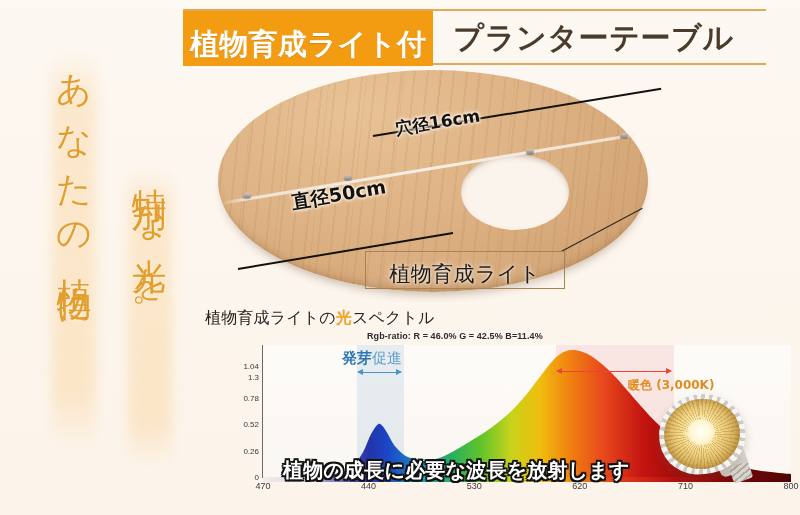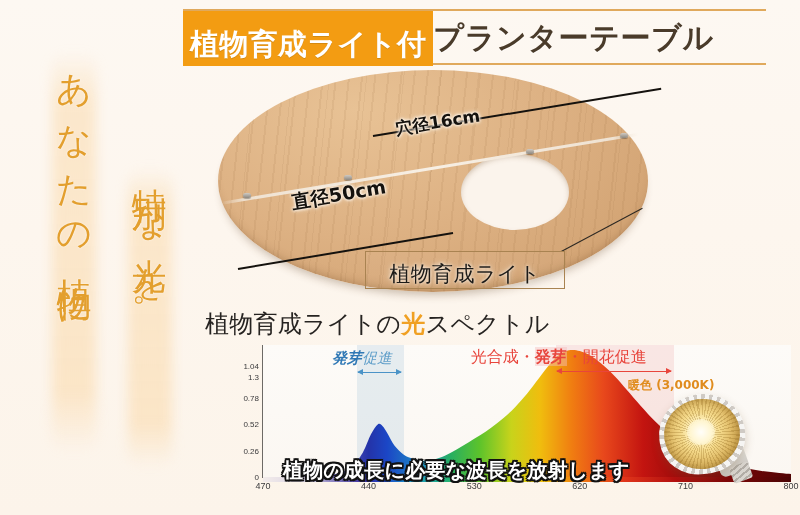--- a/index.html
+++ b/index.html
@@ -53,21 +53,21 @@
   #title-hl{
     background:#f39c12;color:#ffffff;
     font-family:"DejaVu Sans","Liberation Sans",sans-serif;
     font-weight:700;font-size:29px;line-height:1;
     padding:19px 7px 7px 7px;letter-spacing:.01em;
     text-shadow:0 1px 0 rgba(0,0,0,.12);
   }
   #title-rest{
     color:#4a3b2a;font-weight:700;font-size:30px;
     font-family:"DejaVu Sans","Liberation Sans",sans-serif;
-    margin-left:0;letter-spacing:.02em;
+    margin-left:20px;letter-spacing:.02em;
     text-shadow:0 1px 1px rgba(255,255,255,.8);
   }
 
   
   #table-wrap{position:absolute;left:196px;top:62px;width:470px;height:250px;}
   #tabletop{
     position:absolute;left:22px;top:8px;width:430px;height:222px;
     border-radius:50%;
     background:
       repeating-linear-gradient(96deg,
@@ -127,21 +127,21 @@
   }
   #callout-leader{
     position:absolute;left:561px;top:251px;width:0;height:0;
     border-top:1.2px solid #2b2722;width:92px;
     transform:rotate(-28deg);transform-origin:0 0;
   }
 
   
   #chart-title{
     position:absolute;left:205px;top:308px;
-    font-size:24px;color:#262321;letter-spacing:.01em;
+    font-size:16px;color:#262321;letter-spacing:.01em;
     font-family:Liberation Mono, monospace;
   }
   #chart-title .hi{color:#f0a023;font-weight:700;}
   #rgb-ratio{
     position:absolute;left:367px;top:331px;
     font-size:9px;font-weight:700;color:#2b2b30;letter-spacing:.01em;
     font-family:"Liberation Sans","DejaVu Sans",sans-serif;
   }
 
   #chart{
@@ -297,20 +297,21 @@
   <div class="dimlabel" id="lbl-dia">直径50cm</div>
 
   <div id="callout-leader"></div>
   <div id="callout">
     <span id="callout-label">植物育成ライト</span>
   </div>
 
   <div id="chart-title">
     <span>植物育成ライトの</span><span class="hi">光</span><span>スペクトル</span>
   </div>
+  <div id="rgb-ratio">Rgb-ratio: R = 46.0%  G = 42.5%  B=11.4%</div>
 
   <div id="chart">
     <div id="plot">
 
       <div class="band" id="band-blue" style="left: 93.8667px; width: 46.9333px;"></div>
       <div class="band" id="band-red" style="left: 293.333px; width: 117.333px;"></div>
 
       <svg id="curve" viewBox="0 0 528 132" preserveAspectRatio="none">
         <defs>
           <linearGradient id="specgrad" x1="0" y1="0" x2="1" y2="0">
@@ -346,32 +347,29 @@
       <div id="xticks">
           <div class="xtick" style="left: 0px;">470</div>
           <div class="xtick" style="left: 105.6px;">440</div>
           <div class="xtick" style="left: 211.2px;">530</div>
           <div class="xtick" style="left: 316.8px;">620</div>
           <div class="xtick" style="left: 422.4px;">710</div>
           <div class="xtick" style="left: 528px;">800</div>
         </div>
     </div>
 
-    <div class="band-note" id="note-blue" style="left: 110px; top: 11px; font-style: italic;">
+    <div class="band-note" id="note-blue" style="left: 120px; top: 11px;">
       <b>発芽</b><span>促進</span>
     </div>
     <div class="arrow" id="arrow-blue" style="left: 135.867px; top: 32px; width: 42.9333px;">
       <span class="bar"></span>
         <span class="ah l"></span>
         <span class="ah r"></span>
     </div>
 
-    <div class="band-note" id="note-red" style="left: 248.853px; top: 9px;">
-      <span>光合成</span><span>・</span><b>発芽</b><span>・</span><span>開花促進</span>
-    </div>
     <div class="arrow" id="arrow-red" style="left: 335.333px; top: 31px; width: 113.333px;">
       <span class="bar"></span>
         <span class="ah l"></span>
         <span class="ah r"></span>
     </div>
   </div>
 
   <div id="banner">植物の成長に必要な波長を放射します</div>
 
   <div id="warm-label">暖色 (3,000K)</div>

